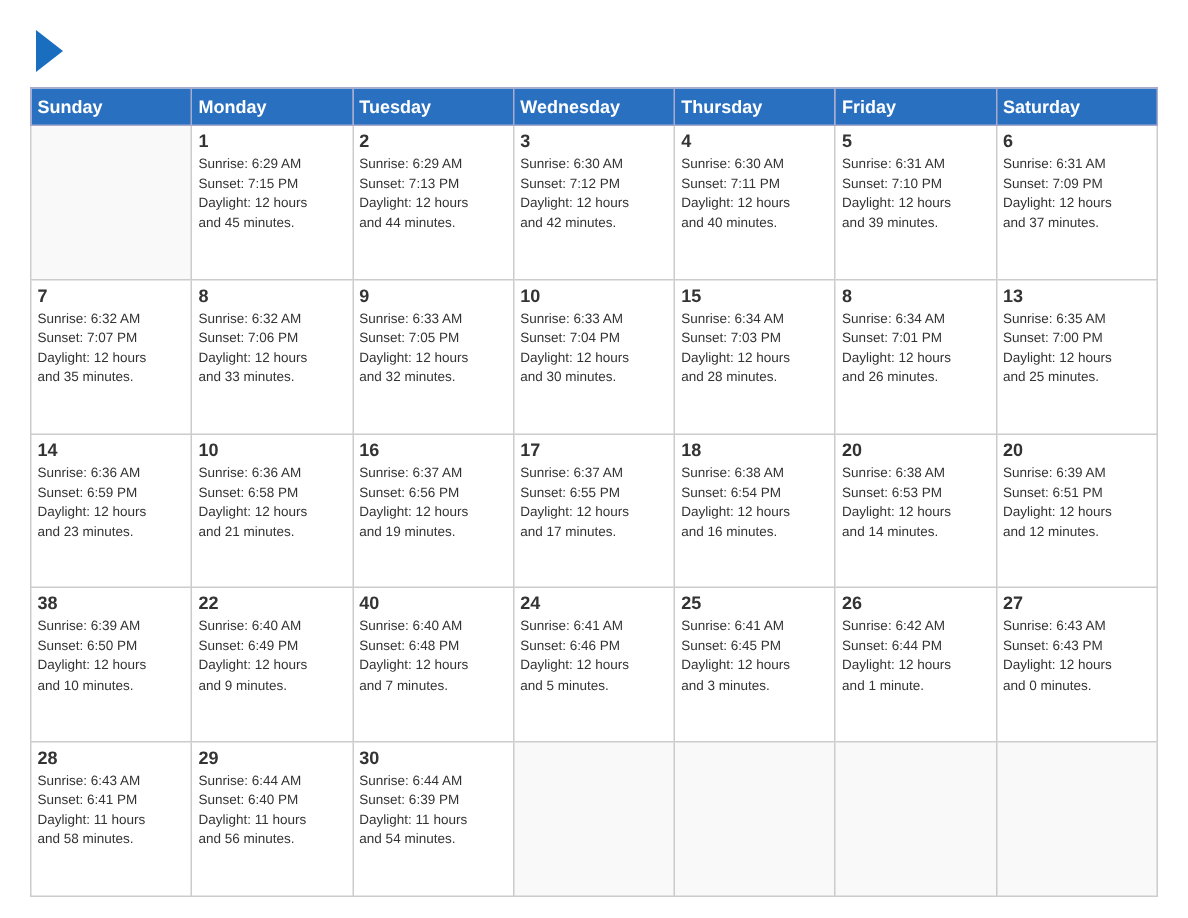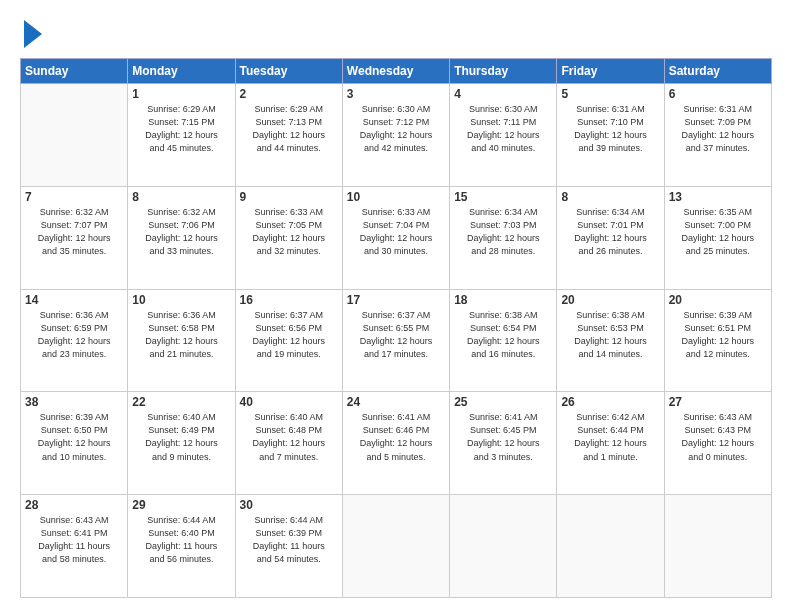--- a/index.html
+++ b/index.html
@@ -84,21 +84,20 @@
       font-size: 12px;
       font-weight: bold;
       color: #333;
       display: block;
       margin-bottom: 2px;
     }
     .day-info {
       font-size: 9px;
       color: #333;
       line-height: 1.45;
-      text-align: center;
     }
     .empty-cell {
       background: #f9f9f9;
     }
   </style>
 </head>
 <body>
 
 <div class="page">
   <div class="header">

